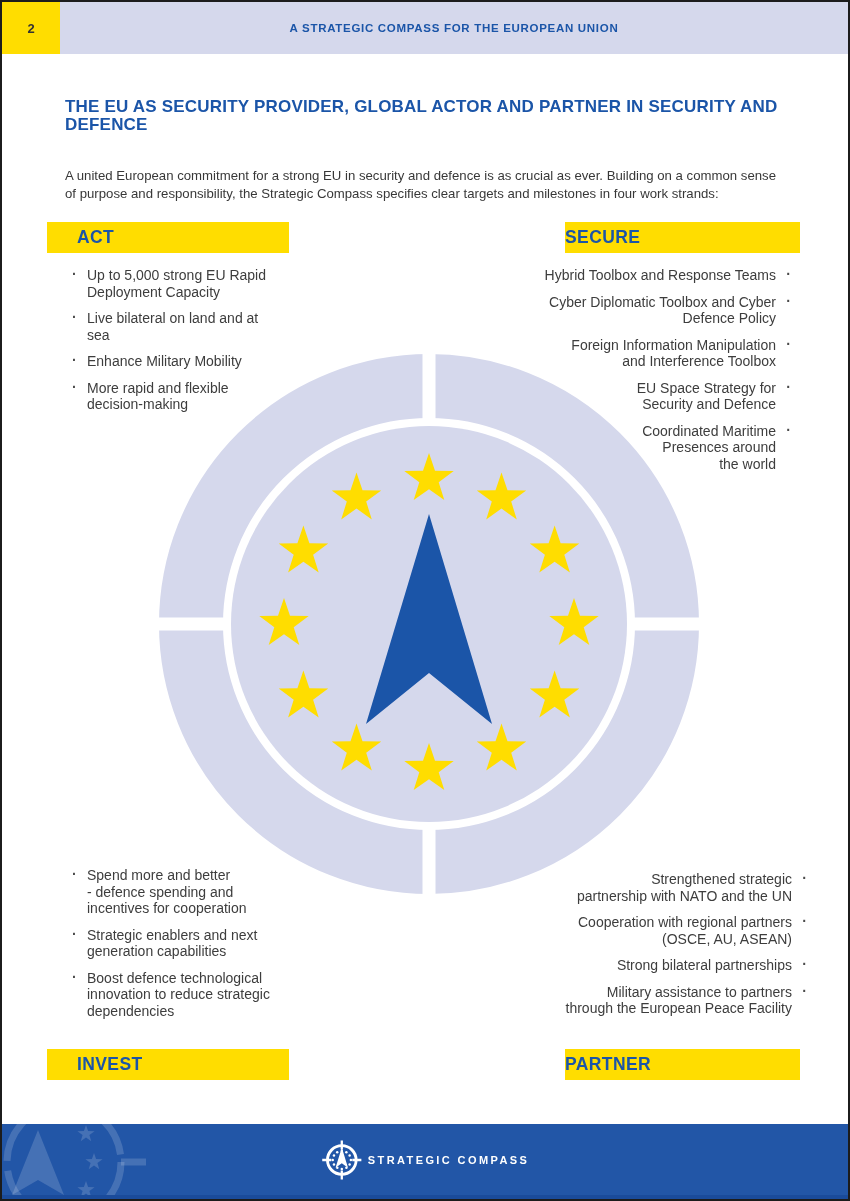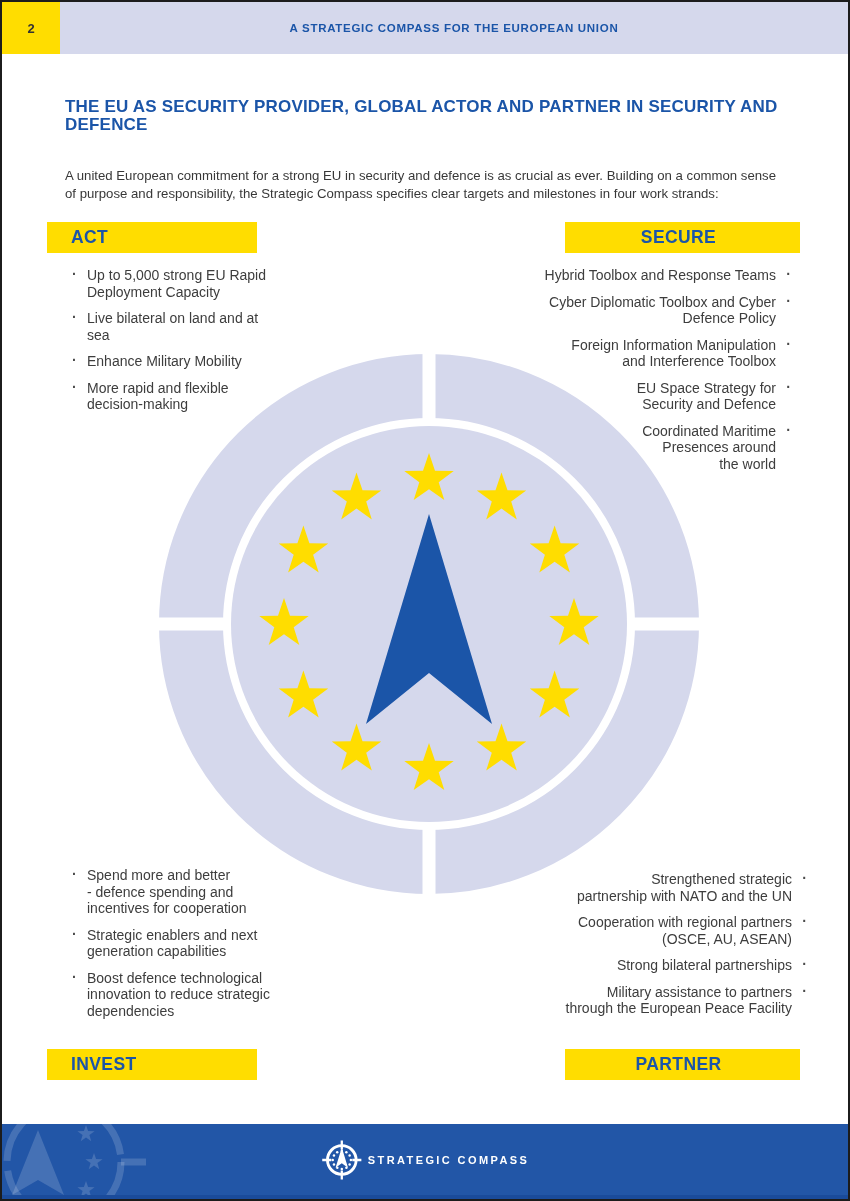--- a/index.html
+++ b/index.html
@@ -29,22 +29,22 @@
   .intro{
     position:absolute; left:63px; top:152px; width:760px;
     font-size:13.2px; color:#383838; line-height:18px; white-space:pre-line;
   }
   
   .bar{
     position:absolute; height:31px; background:var(--eu-yellow,#ffdd00);
     color:var(--eu-blue,#1b55a8); font-size:17.5px; font-weight:bold;
     line-height:31px; box-sizing:border-box; letter-spacing:.4px;
   }
-  .bar.left-bar{left:45px; width:210px; padding-left:24px;}
-  .bar.right-bar{left:563px; width:235px; text-align:center; padding-right:8px;}
+  .bar.left-bar{left:45px; width:242px; padding-left:30px;}
+  .bar.right-bar{left:563px; width:235px; text-align:left; padding-right:8px;}
   #act-bar,#secure-bar{top:220px;}
   #invest-bar,#partner-bar{top:1031px;margin-top:16px;}
   
   .list{
     position:absolute; margin:8px; padding:0; list-style:none;
     font-size:14px; line-height:16.5px; color:var(--text-dark,#3d3d3d);
   }
   .list li{position:relative; margin-bottom:10px; white-space:pre-line;}
   .list.left-list li{padding-left:32px;}
   .list.left-list li::before{content:'\00B7'; position:absolute; left:17px; top:-1px; color:#4a4a4a; font-weight:bold;}

